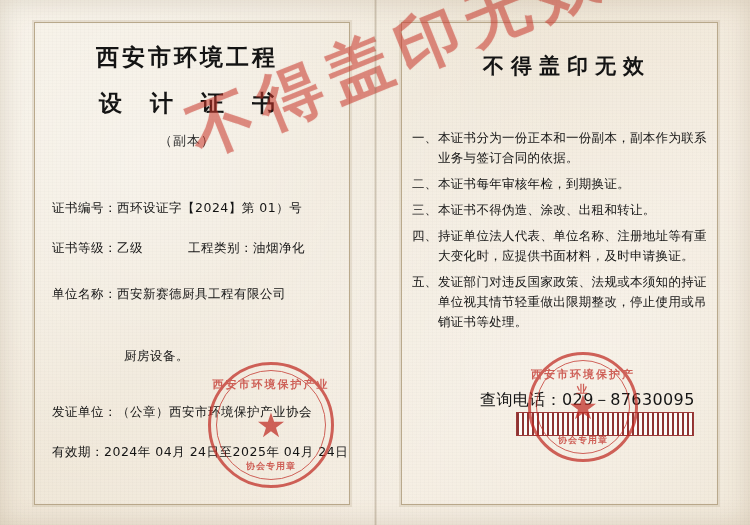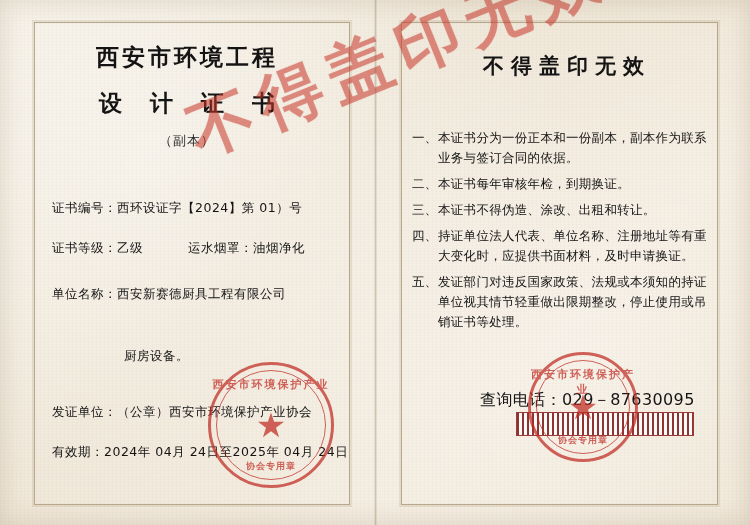--- a/index.html
+++ b/index.html
@@ -259,21 +259,21 @@
 
       <div class="field row-no">
         <span class="lbl">证书编号：</span><span class="val">西环设证字【2024】第 01）号</span>
       </div>
 
       <div class="field row-grade">
         <span class="lbl">证书等级：</span><span class="val">乙级</span>
       </div>
 
       <div class="field row-limit">
-        <span class="lbl">运水烟罩：</span><span class="val">油烟净化</span>
+        <span class="lbl">工程类别：</span><span class="val">油烟净化</span>
       </div>
 
       <div class="field row-unit">
         <span class="lbl">单位名称：</span><span class="val">西安新赛德厨具工程有限公司</span>
       </div>
 
 
       <div class="field row-type2">
         <span class="val">厨房设备。</span>
       </div>

